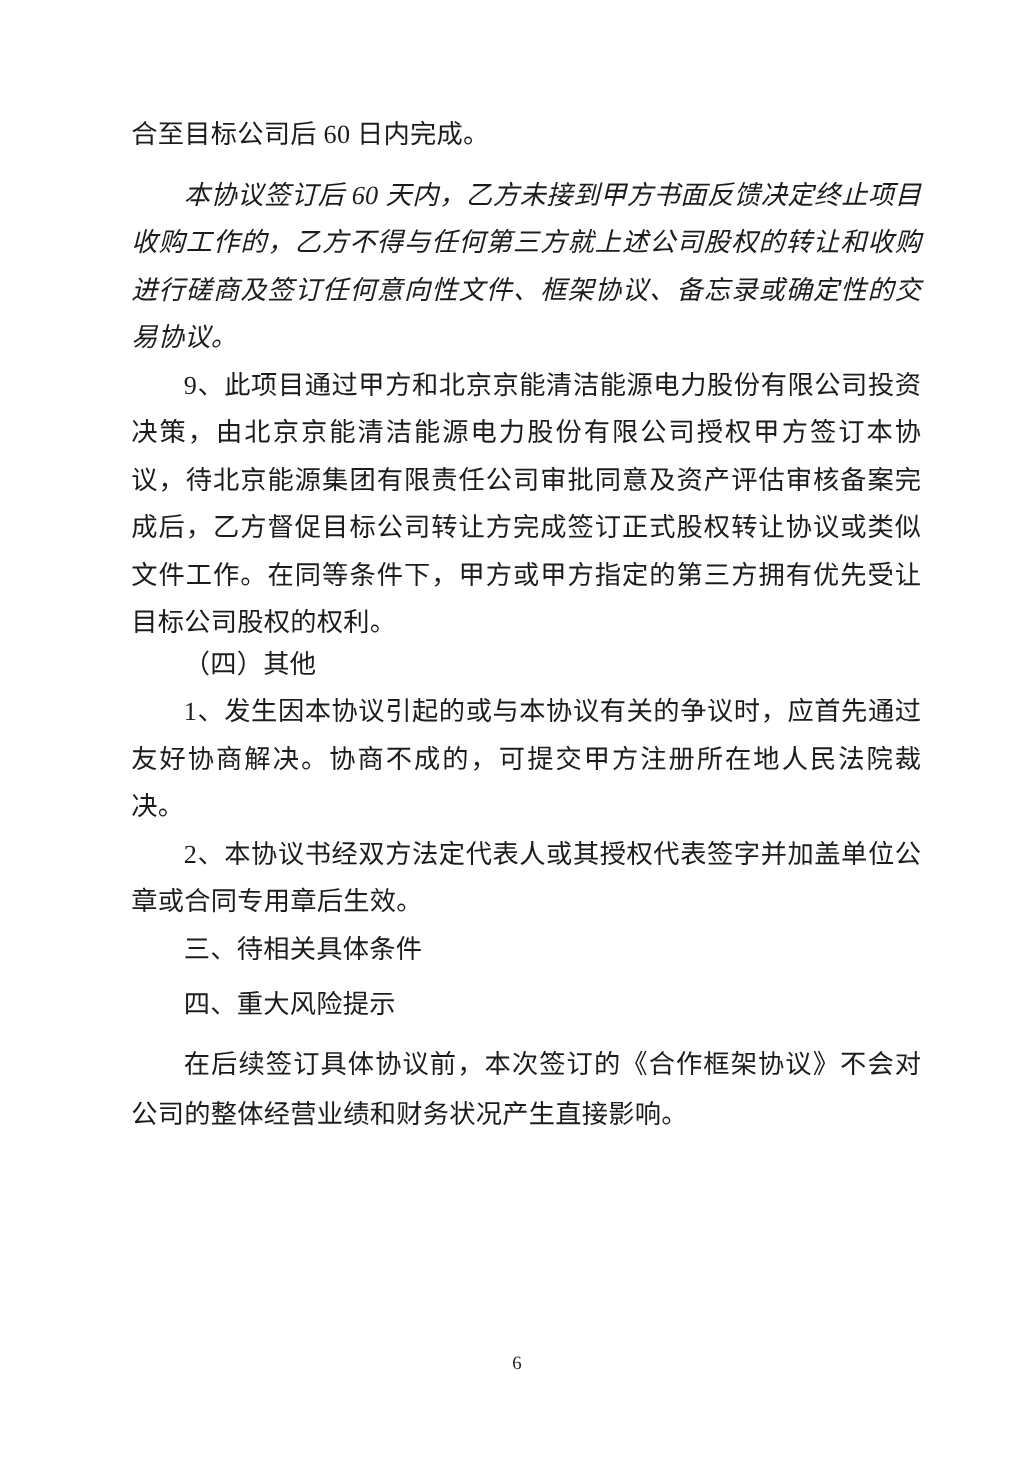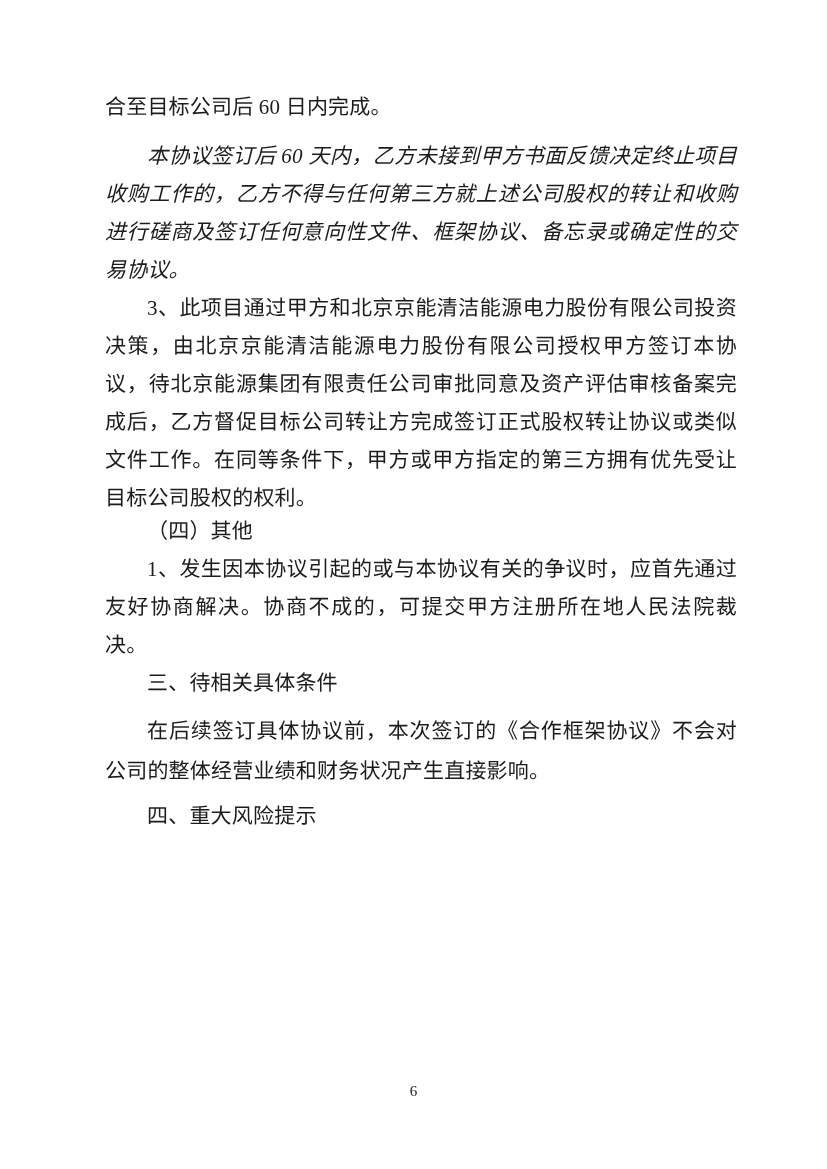--- a/index.html
+++ b/index.html
@@ -45,29 +45,30 @@
 </style>
 </head>
 <body>
 
 <div class="page">
 
   <p class="t">合至目标公司后 60 日内完成。</p>
 
   <p class="t indent para-exclusivity">本协议签订后 60 天内，乙方未接到甲方书面反馈决定终止项目收购工作的，乙方不得与任何第三方就上述公司股权的转让和收购进行磋商及签订任何意向性文件、框架协议、备忘录或确定性的交易协议。</p>
 
-  <p class="t indent">3、此项目通过甲方和北京京能清洁能源电力股份有限公司投资决策，由北京京能清洁能源电力股份有限公司授权甲方签订本协议，待北京能源集团有限责任公司审批同意及资产评估审核备案完成后，乙方督促目标公司转让方完成签订正式股权转让协议或类似文件工作。在同等条件下，甲方或甲方指定的第三方拥有优先受让目标公司股权的权利。</p>
+  <p class="t indent">9、此项目通过甲方和北京京能清洁能源电力股份有限公司投资决策，由北京京能清洁能源电力股份有限公司授权甲方签订本协议，待北京能源集团有限责任公司审批同意及资产评估审核备案完成后，乙方督促目标公司转让方完成签订正式股权转让协议或类似文件工作。在同等条件下，甲方或甲方指定的第三方拥有优先受让目标公司股权的权利。</p>
 
   <p class="t indent heading-other">（四）其他</p>
 
   <p class="t indent para-dispute">1、发生因本协议引起的或与本协议有关的争议时，应首先通过友好协商解决。协商不成的，可提交甲方注册所在地人民法院裁决。</p>
 
+  <p class="t indent">2、本协议书经双方法定代表人或其授权代表签字并加盖单位公章或合同专用章后生效。</p>
 
   <p class="t indent">三、待相关具体条件</p>
 
+  <p class="t indent heading-risk">四、重大风险提示</p>
+
   <p class="t indent para-impact">在后续签订具体协议前，本次签订的《合作框架协议》不会对公司的整体经营业绩和财务状况产生直接影响。</p>
-
-  <p class="t indent heading-risk">四、重大风险提示</p>
 
 
   <div class="pageno">6</div>
 
 </div>
 
 </body></html>

